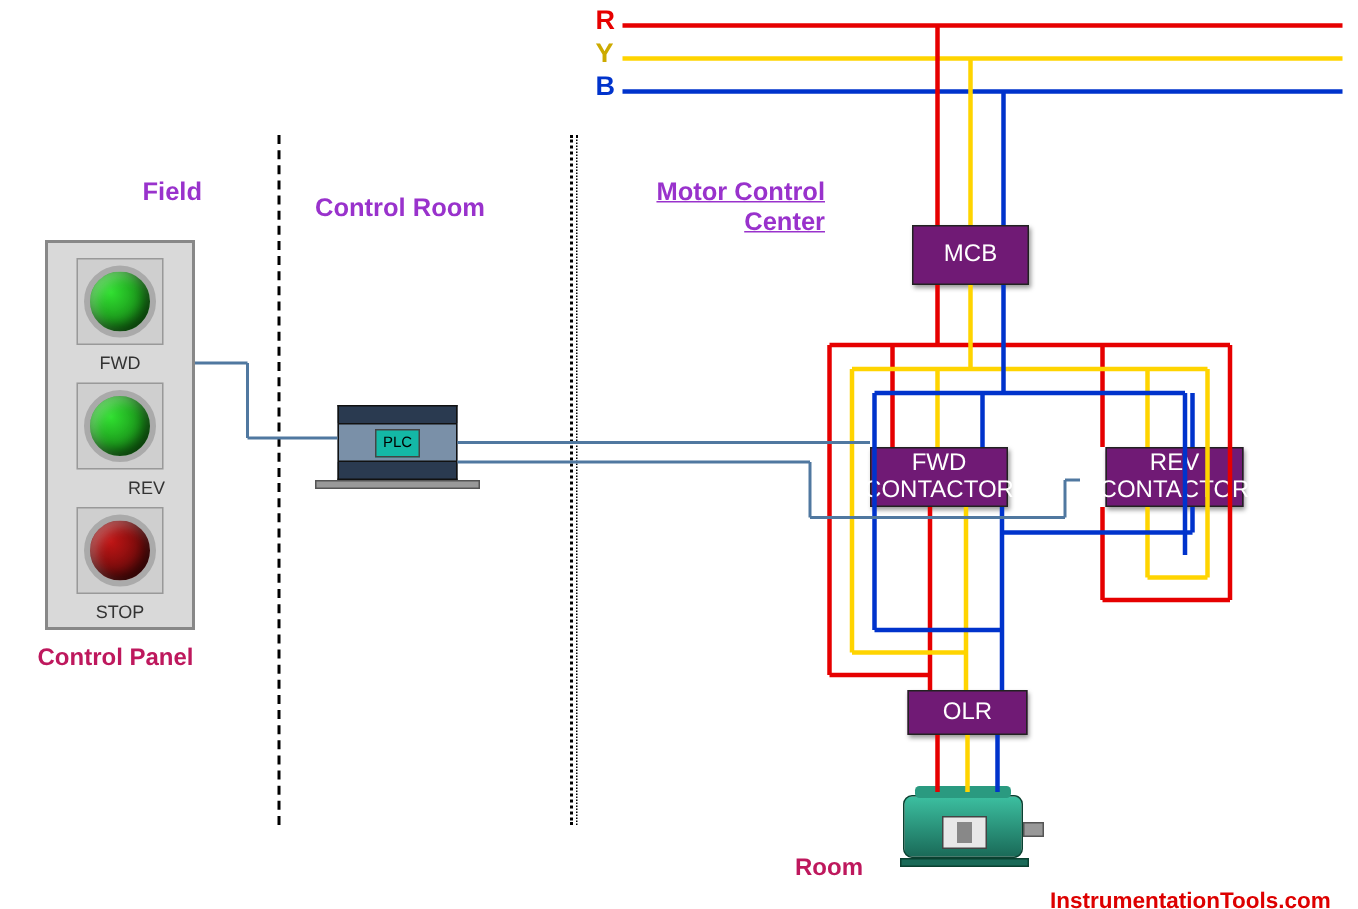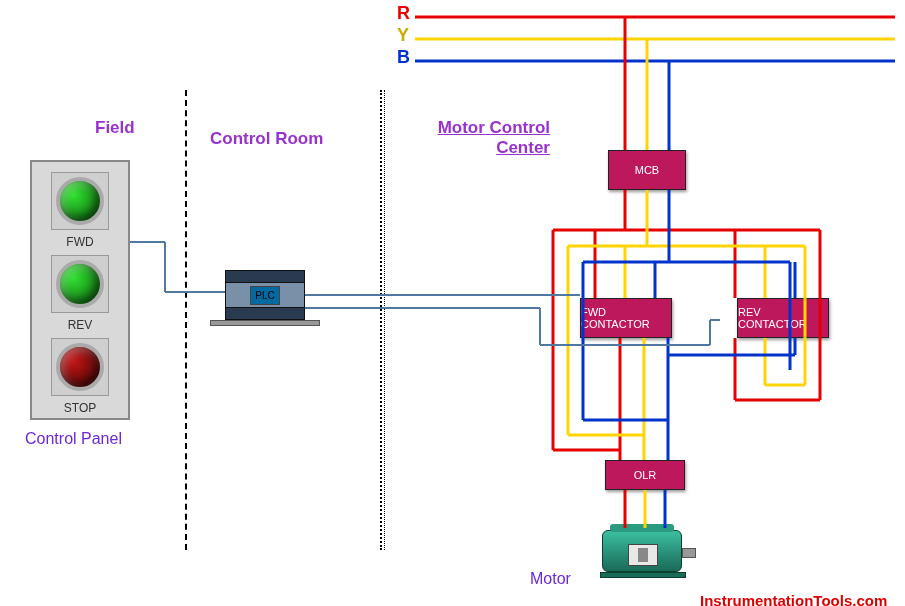--- a/index.html
+++ b/index.html
@@ -3,22 +3,22 @@
 <meta charset="utf-8">
 <style>
   * { box-sizing: border-box; margin: 0; padding: 0; }
   body { width: 905px; height: 606px; background: #fff; font-family: Arial, sans-serif; position: relative; overflow: hidden; }
   .section-label { position: absolute; color: #9932cc; font-size: 17px; font-weight: bold; }
   .phase-label { position: absolute; font-size: 18px; font-weight: bold; }
   .panel-box { position: absolute; background: #d9d9d9; border: 2px solid #888; }
   .push-btn { position: absolute; width: 48px; height: 48px; border-radius: 50%; border: 4px solid #aaa; box-shadow: inset -4px -4px 8px rgba(0,0,0,.5), inset 4px 4px 8px rgba(255,255,255,.3); }
   .btn-bezel { position: absolute; width: 58px; height: 58px; background: #cfcfcf; border: 1px solid #999; }
   .btn-label { position: absolute; font-size: 12px; color: #333; text-align: center; width: 60px; }
-  .unit-box { position: absolute; background: #be185d; border: 1px solid #222; color: #fff; font-size: 11px; display: flex; align-items: center; justify-content: center; text-align: left; line-height: 1.1; box-shadow: 1px 2px 3px rgba(0,0,0,.4); }
-  .caption { position: absolute; font-size: 16px; font-weight: normal; color: #6d28d9; }
+  .unit-box { position: absolute; background: #701a75; border: 1px solid #222; color: #fff; font-size: 16px; display: flex; align-items: center; justify-content: center; text-align: center; line-height: 1.1; box-shadow: 1px 2px 3px rgba(0,0,0,.4); }
+  .caption { position: absolute; font-size: 16px; font-weight: bold; color: #be185d; }
   .watermark { position: absolute; font-size: 15px; color: #d00; font-weight: bold; }
   .vline { position: absolute; width: 0; border-left: 2px dashed #000; }
   svg.wires { position: absolute; top: 0; left: 0; width: 905px; height: 606px; pointer-events: none; }
 </style>
 </head>
 <body>
 
 <div class="vline" style="left:185px; top:90px; height:460px; border-left-style:dashed;"></div>
 <div class="vline" style="left:380px; top:90px; height:460px; border-left:2px dotted #000;"></div>
 <div class="vline" style="left:384px; top:90px; height:460px; border-left:1px dotted #000;"></div>
@@ -32,32 +32,32 @@
 <div class="phase-label" style="left:397px; top:47px; color:#0033cc;">B</div>
 
 <div class="panel-box" style="left:30px; top:160px; width:100px; height:260px;"></div>
 
 <div class="btn-bezel" style="left:51px; top:172px;"></div>
 <div class="push-btn" style="left:56px; top:177px; background:radial-gradient(circle at 35% 35%, #30e030, #0a5a0a);"></div>
 <div class="btn-label" style="left:50px; top:235px;">FWD</div>
 
 <div class="btn-bezel" style="left:51px; top:255px;"></div>
 <div class="push-btn" style="left:56px; top:260px; background:radial-gradient(circle at 35% 35%, #30e030, #0a5a0a);"></div>
-<div class="btn-label" style="left:50px; top:318px;">REV</div>
+<div class="btn-label" style="left:50px; top:318px;text-align:right;">REV</div>
 
 <div class="btn-bezel" style="left:51px; top:338px;"></div>
 <div class="push-btn" style="left:56px; top:343px; background:radial-gradient(circle at 35% 35%, #c01515, #3a0404);"></div>
 <div class="btn-label" style="left:50px; top:401px;">STOP</div>
 
 <div class="caption" style="left:25px; top:430px;">Control Panel</div>
 
 <div style="position:absolute; left:225px; top:270px; width:80px; height:50px;">
   <div style="width:100%; height:12px; background:#2a3a50; border:1px solid #111; border-bottom:none;"></div>
   <div style="width:100%; height:26px; background:#7a90a8; border:1px solid #111; display:flex; align-items:center; justify-content:center;">
-    <div style="background:#0369a1; border:1px solid #444; padding:3px 4px; font-size:10px; color:#000;">PLC</div>
+    <div style="background:#14b8a6; border:1px solid #444; padding:3px 4px; font-size:10px; color:#000;">PLC</div>
   </div>
   <div style="width:100%; height:12px; background:#2a3a50; border:1px solid #111; border-top:none;"></div>
 </div>
 
 <div style="position:absolute; left:210px; top:320px; width:110px; height:6px; background:#999; border:1px solid #555;"></div>
 
 <div class="unit-box" style="left:608px; top:150px; width:78px; height:40px;">
   <span>MCB</span>
 </div>
 
@@ -79,21 +79,21 @@
 
   <div style="position:absolute; left:20px; top:4px; width:64px; height:8px; background:#2a9a80; border-radius:3px;"></div>
 
   <div style="position:absolute; left:38px; top:24px; width:30px; height:22px; background:#e8e8e8; border:1px solid #444;"></div>
   <div style="position:absolute; left:48px; top:28px; width:10px; height:14px; background:#888;"></div>
 
   <div style="position:absolute; left:92px; top:28px; width:14px; height:10px; background:#999; border:1px solid #555;"></div>
 
   <div style="position:absolute; left:10px; top:52px; width:86px; height:6px; background:#1a6a58; border:1px solid #0a4030;"></div>
 </div>
-<div class="caption" style="left:530px; top:570px;">Motor</div>
+<div class="caption" style="left:530px; top:570px;">Room</div>
 
 <svg class="wires">
 
   <line x1="415" y1="17" x2="895" y2="17" stroke="#e60000" stroke-width="3"></line>
   <line x1="415" y1="39" x2="895" y2="39" stroke="#ffd400" stroke-width="3"></line>
   <line x1="415" y1="61" x2="895" y2="61" stroke="#0033cc" stroke-width="3"></line>
 
   <line x1="625" y1="17" x2="625" y2="150" stroke="#e60000" stroke-width="3"></line>
   <line x1="647" y1="39" x2="647" y2="150" stroke="#ffd400" stroke-width="3"></line>
   <line x1="669" y1="61" x2="669" y2="150" stroke="#0033cc" stroke-width="3"></line>

